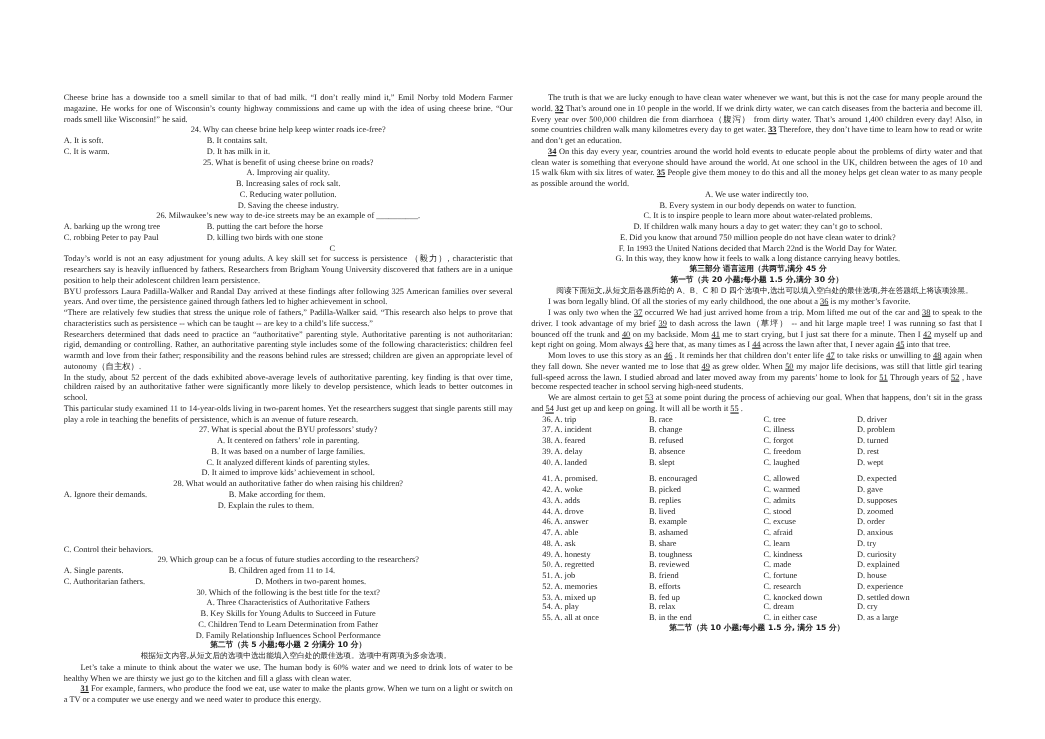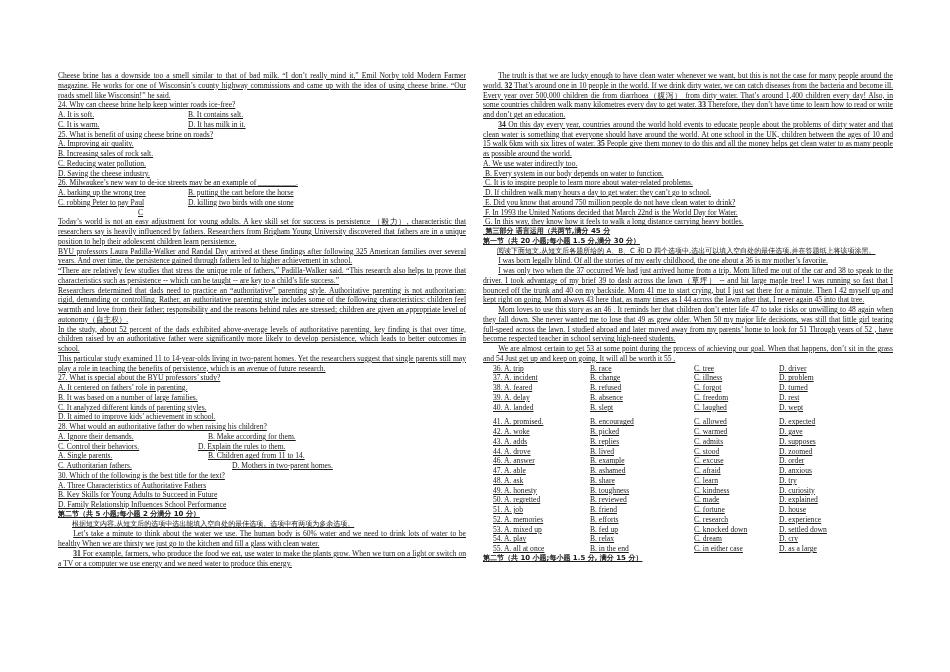--- a/index.html
+++ b/index.html
@@ -1,27 +1,27 @@
 <!DOCTYPE html>
 <html><head>
 <meta charset="utf-8">
 <style>
   html, body { margin: 0; padding: 0; background: #ffffff; }
   body { width: 950px; height: 672px; position: relative; overflow: hidden;
          font-family: "Liberation Serif", "DejaVu Serif", serif; color: #1a1a1a; }
-  .col { position: absolute; top: 71px; font-size: 7.6px; line-height: 9.75px; text-decoration: underline; }
+  .col { position: absolute; top: 84px; font-size: 7.6px; line-height: 9.75px; }
   .col-left { left: 58px; width: 408px; }
   .col-right { left: 483px; width: 410px; }
-  p { margin: 0; }
+  p { margin: 0; text-align: center; }
   .just { text-align: justify; }
   .indent { text-indent: 2em; }
   .row2 { display: flex; }
   .row2 .c1 { width: 130px; }
   .row2 .c1b { width: 150px; }
-  .row2 .c1c { width: 140px; }
+  .row2 .c1c { width: 140px; margin-top: 40px; }
   .row2 .c1d { width: 174px; }
   .center-c { padding-left: 80px; }
   .heading { font-weight: bold; }
   .blank { text-decoration: underline; }
   .blank-b { text-decoration: underline; font-weight: bold; }
   .cn { font-family: "DejaVu Sans", sans-serif; font-size: 7px; }
   table.opts { border-collapse: collapse; margin-left: 10px; }
   table.opts td { padding: 0; font-size: 7.6px; line-height: 9.75px; vertical-align: top; }
   table.opts td.a { width: 85px; }
   table.opts td.b { width: 104px; padding-left: 12px; }
@@ -77,32 +77,34 @@
   <p>28. What would an authoritative father do when raising his children?</p>
   <div class="row2">
     <span class="c1b">A. Ignore their demands.</span>
     <span>B. Make according for them.</span>
   </div>
   <div class="row2">
     <span class="c1c">C. Control their behaviors.</span>
     <span>D. Explain the rules to them.</span>
   </div>
 
+  <p>29. Which group can be a focus of future studies according to the researchers?</p>
   <div class="row2">
     <span class="c1b">A. Single parents.</span>
     <span>B. Children aged from 11 to 14.</span>
   </div>
   <div class="row2">
     <span class="c1d">C. Authoritarian fathers.</span>
     <span>D. Mothers in two-parent homes.</span>
   </div>
 
   <p>30. Which of the following is the best title for the text?</p>
   <p>A. Three Characteristics of Authoritative Fathers</p>
   <p>B. Key Skills for Young Adults to Succeed in Future</p>
+  <p>C. Children Tend to Learn Determination from Father</p>
   <p>D. Family Relationship Influences School Performance</p>
 
   <p class="heading cn">第二节（共 5 小题;每小题 2 分满分 10 分）</p>
   <p class="indent cn">根据短文内容,从短文后的选项中选出能填入空白处的最佳选项。选项中有两项为多余选项。</p>
   <p class="just indent">Let’s take a minute to think about the water we use. The human body is 60% water and we need to drink lots of water to be healthy When we are thirsty we just go to the kitchen and fill a glass with clean water.</p>
   <p class="just indent"><span class="blank-b">31</span><span> For example, farmers, who produce the food we eat, use water to make the plants grow. When we turn on a light or switch on a TV or a computer we use energy and we need water to produce this energy.</span></p>
 </div>
 
 <div class="col col-right">
   <p class="just indent"><span>The truth is that we are lucky enough to have clean water whenever we want, but this is not the case for many people around the world. </span><span class="blank-b">32</span><span> That’s around one in 10 people in the world. If we drink dirty water, we can catch diseases from the bacteria and become ill. Every year over 500,000 children die from diarrhoea（腹泻） from dirty water. That’s around 1,400 children every day! Also, in some countries children walk many kilometres every day to get water. </span><span class="blank-b">33</span><span> Therefore, they don’t have time to learn how to read or write and don’t get an education.</span></p>

